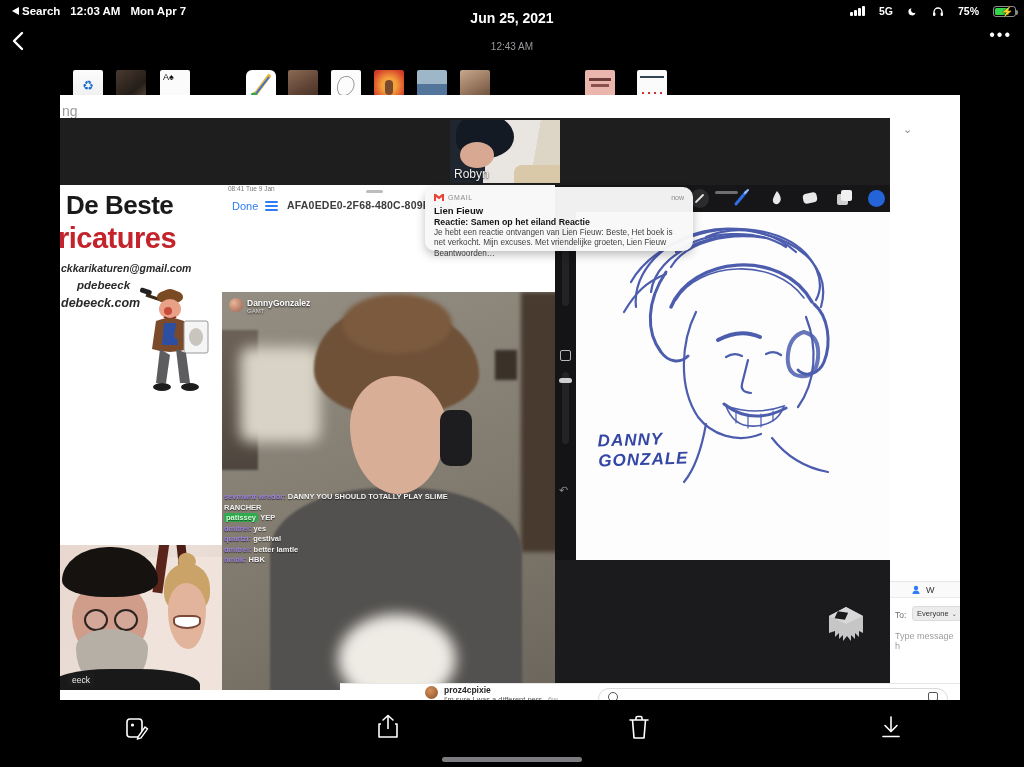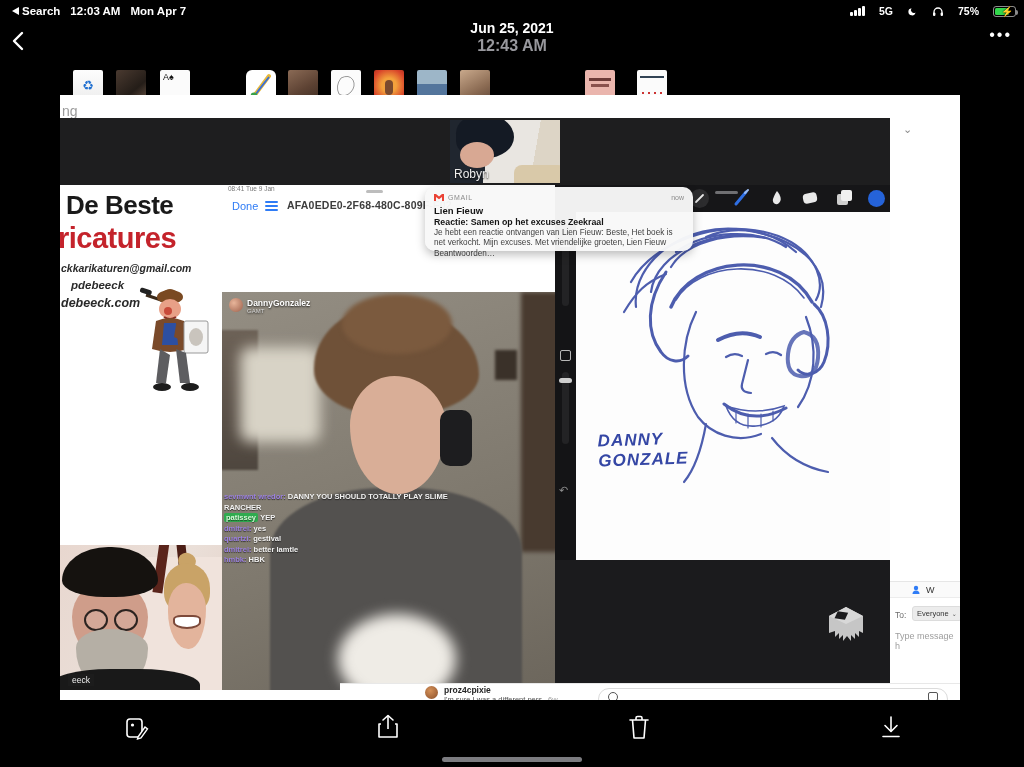--- a/index.html
+++ b/index.html
@@ -13,23 +13,23 @@
   .sb-right{right:8px;top:5px;display:flex;align-items:center;gap:14px;font-size:10.5px;font-weight:600;}
   .tri{width:0;height:0;border-top:4px solid transparent;border-bottom:4px solid transparent;border-right:7px solid #fff;display:inline-block;margin-right:3px;}
   .bars{display:flex;align-items:flex-end;gap:1.5px;}
   .bars i{width:2.5px;background:#fff;border-radius:1px;display:block;}
   .batt{position:relative;width:23px;height:11px;border:1px solid rgba(255,255,255,.55);border-radius:3px;padding:1px;}
   .batt:after{content:"";position:absolute;right:-3px;top:3px;width:2px;height:5px;background:rgba(255,255,255,.55);border-radius:0 2px 2px 0;}
   .batt i{display:block;height:100%;width:75%;background:#32d74b;border-radius:1.5px;}
   .bolt{position:absolute;left:7px;top:-1px;font-size:10px;color:#fff;text-shadow:0 0 2px #000;}
 
   
-  .navtitle{left:0;top:20px;width:1024px;text-align:center;color:#fff;}
+  .navtitle{left:0;top:10px;width:1024px;text-align:center;color:#fff;}
   .navtitle .t1{font-size:14px;font-weight:700;}
-  .navtitle .t2{font-size:16px;color:#98989d;margin-top:1px;font-weight:bold;}
+  .navtitle .t2{font-size:10px;color:#98989d;margin-top:15px;}
   .backbtn{left:8px;top:26px;width:30px;height:30px;cursor:pointer;}
   .morebtn{right:12px;top:26px;color:#fff;font-size:16px;letter-spacing:2px;cursor:pointer;}
 
   
   .thumb{top:70px;width:30px;height:34px;border-radius:2px;overflow:hidden;cursor:pointer;}
 
   
   .photo{left:60px;top:95px;width:900px;height:605px;background:#fff;overflow:hidden;}
   .p-topstrip{left:0;top:0;width:900px;height:23px;background:#fff;}
   .p-ng{left:2px;top:8px;font-size:14px;color:#9a9a9a;}
@@ -39,21 +39,21 @@
   .robyn .skin{position:absolute;left:10px;top:22px;width:34px;height:26px;background:#d8a893;border-radius:50%;}
   .robyn .bed{position:absolute;right:-6px;bottom:-8px;width:52px;height:26px;background:#d9c9a9;border-radius:8px;}
   .robyn .lbl{position:absolute;left:4px;bottom:2px;font-size:12px;color:#eee;text-shadow:0 1px 2px #000;}
   .p-rightcol{left:830px;top:23px;width:70px;height:582px;background:#fff;}
   .p-chev{left:843px;top:28px;font-size:11px;color:#8a8a8a;}
 
   
   .db-title{left:6px;top:95px;font-size:26px;font-weight:800;color:#1a1a1a;letter-spacing:-.5px;}
   .db-sub{left:-2px;top:127px;font-size:29px;font-weight:800;color:#c4232b;letter-spacing:-.5px;}
   .db-email{left:1px;top:167px;font-size:10.5px;font-weight:700;font-style:italic;color:#2a2a2a;}
-  .db-handle{left:11px;top:184px;font-size:11.5px;font-weight:700;font-style:italic;color:#2a2a2a;}
+  .db-handle{left:17px;top:184px;font-size:11.5px;font-weight:700;font-style:italic;color:#2a2a2a;}
   .db-site{left:1px;top:201px;font-size:12.5px;font-weight:700;font-style:italic;color:#2a2a2a;}
   .db-art{left:58px;top:188px;}
 
   
   .f-status{left:168px;top:90px;font-size:6.5px;color:#777;}
   .f-grab{left:306px;top:95px;width:17px;height:3px;border-radius:2px;background:#bdbdbd;}
   .f-done{left:172px;top:105px;font-size:11px;color:#2f7cf6;}
   .f-list{left:205px;top:106px;width:13px;height:11px;}
   .f-list i{display:block;height:2px;margin-bottom:2.2px;background:#2f7cf6;border-radius:1px;}
   .f-name{left:227px;top:104px;font-size:10.5px;font-weight:800;color:#3d3d3d;letter-spacing:.2px;}
@@ -369,21 +369,21 @@
 
     <div class="abs gmail">
       <div class="g-row">
         <svg width="10" height="9" viewBox="0 0 10 9">
             <path d="M0 1 h2 l3 2.5 L8 1 h2 v7 h-2 V4 L5 6.3 L2 4 v4 H0 Z" fill="#ea4335"></path>
           </svg>
         <span class="g-app">GMAIL</span>
         <span class="g-time">now</span>
       </div>
       <div class="g-sender">Lien Fieuw</div>
-      <div class="g-subject">Reactie: Samen op het excuses Zeekraal</div>
+      <div class="g-subject">Reactie: Samen op het eiland Reactie</div>
       <div class="g-body">Je hebt een reactie ontvangen van Lien Fieuw: Beste, Het boek is net verkocht. Mijn excuses. Met vriendelijke groeten, Lien Fieuw Beantwoorden…</div>
     </div>
 
     <div class="abs pr-dark"></div>
     <div class="abs prlogo">
       <svg width="46" height="50" viewBox="0 0 46 50">
         <path d="M23 4 L40 13 V30 L36 28 V34 L32 30 V36 L28 32 V38 L24 33 L20 38 V32 L16 36 V30 L12 34 V28 L6 30 V13 Z" fill="#c6c6c6"></path>
         <path d="M23 4 L40 13 L23 21 L6 13 Z" fill="#d8d8d8"></path>
         <rect x="17" y="9" width="11" height="7" fill="#1b1b1d" transform="skewX(-18) rotate(8 22 12)"></rect>
       </svg>

